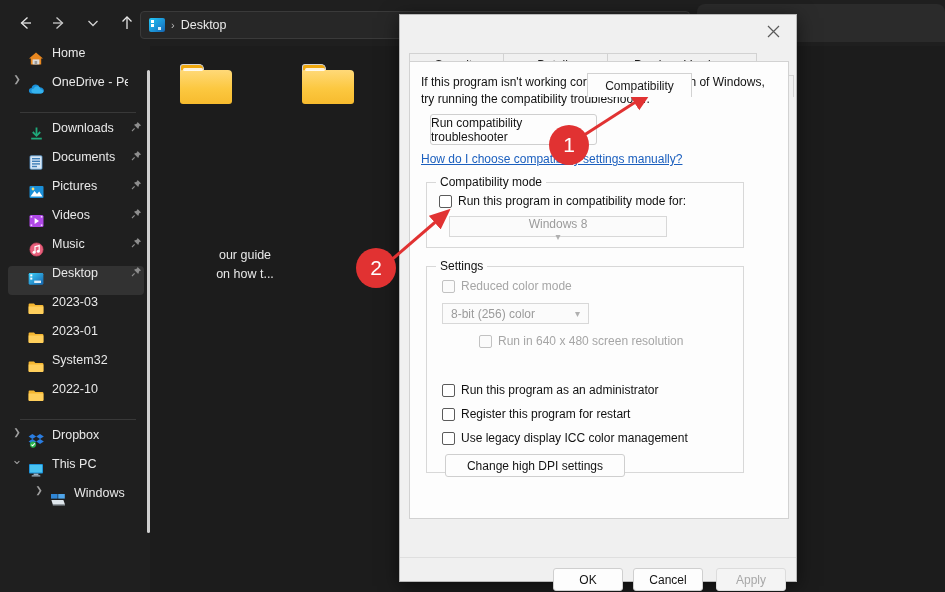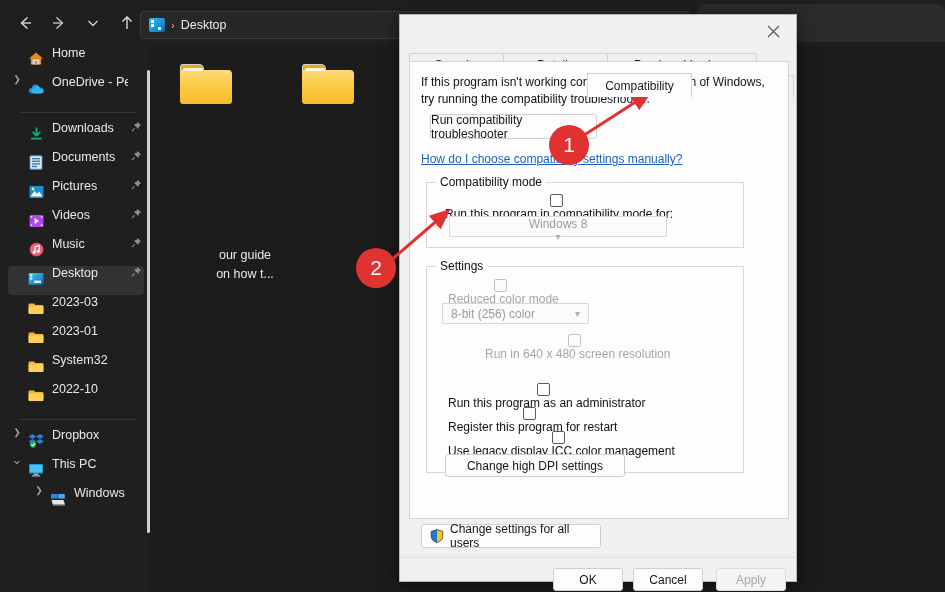--- a/index.html
+++ b/index.html
@@ -129,37 +129,37 @@
   }
 
   .intro {
     position: absolute; left: 11px; top: 12px; width: 350px;
     font-size: 12px; color: #111; line-height: 17px;
   }
   .btn {
     background: #fdfdfd; border: 1px solid #cfcfcf; border-radius: 3px;
     font-size: 12px; color: #141414; display: flex; align-items: center; justify-content: center;
   }
-  .btn-trouble { position: absolute; left: 20px; top: 52px; width: 167px; height: 25px; }
+  .btn-trouble { position: absolute; left: 20px; top: 52px; width: 167px; height: 31px; }
   .helplink {
     position: absolute; left: 11px; top: 90px; font-size: 12px; color: #1b5fbe;
     text-decoration: underline;
   }
 
   .group {
     position: absolute; border: 1px solid #d8d8d8; background: #fdfdfd;
   }
   .group > .gtitle {
     position: absolute; top: -8px; left: 9px; background: #fdfdfd; padding: 0 4px;
     font-size: 12px; color: #111;
   }
   .g-compat { left: 16px; top: 120px; width: 318px; height: 66px; }
   .g-settings { left: 16px; top: 204px; width: 318px; height: 207px; }
 
-  .chk { position: absolute; display: flex; align-items: center; flex-direction: column; }
+  .chk { position: absolute; display: flex; align-items: center; }
   .chkbox {
     width: 13px; height: 13px; border: 1px solid #5b5b5b; background: #fff;
     border-radius: 2px; flex: 0 0 auto;
   }
   .chkbox.dis { border-color: #c2c2c2; background: #fbfbfb; }
   .chk-label { font-size: 12px; color: #111; margin-left: 6px; white-space: nowrap; }
   .chk-label.dis { color: #a6a6a6; }
 
   .combo {
     position: absolute; border: 1px solid #d8d8d8; background: #fbfbfb;
@@ -574,30 +574,20 @@
 
         <div class="chk" style="left:15px; top:140px;">
           <span class="chkbox"></span>
           <span class="chk-label">Register this program for restart</span>
         </div>
 
         <div class="btn btn-dpi" style="top:187px;">Change high DPI settings</div>
       </div>
     </div>
 
-    <div class="btn btn-allusers">
-      <span class="shield">
-        <svg width="14" height="14" viewBox="0 0 14 14">
-          <path d="M7 0.6 L12.8 2.4 V7.2 C12.8 10.3 10.2 12.6 7 13.5 Z" fill="#f0c419"></path>
-          <path d="M7 0.6 L1.2 2.4 V7.2 C1.2 10.3 3.8 12.6 7 13.5 Z" fill="#1e7ad1"></path>
-          <path d="M7 0.6 L12.8 2.4 V7.2 C12.8 10.3 10.2 12.6 7 13.5 C3.8 12.6 1.2 10.3 1.2 7.2 V2.4 Z" fill="none" stroke="#2a2a2a" stroke-width="0.7"></path>
-        </svg>
-      </span>
-      <span>Change settings for all users</span>
-    </div>
 
     <div class="footsep"></div>
     <div class="footer">
       <div class="fbtn ok">OK</div>
       <div class="fbtn cancel">Cancel</div>
       <div class="fbtn apply">Apply</div>
     </div>
   </div>
 
   <svg class="arrowsvg" width="945" height="592">

